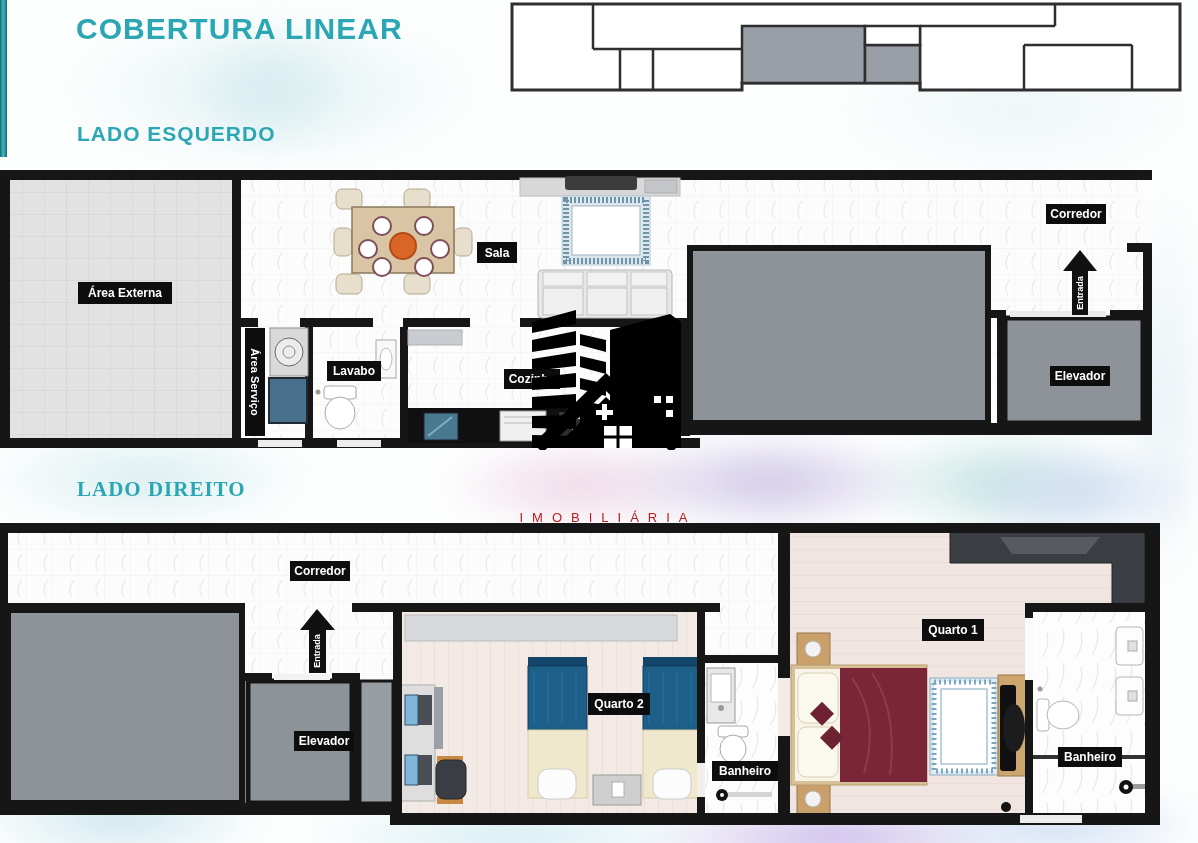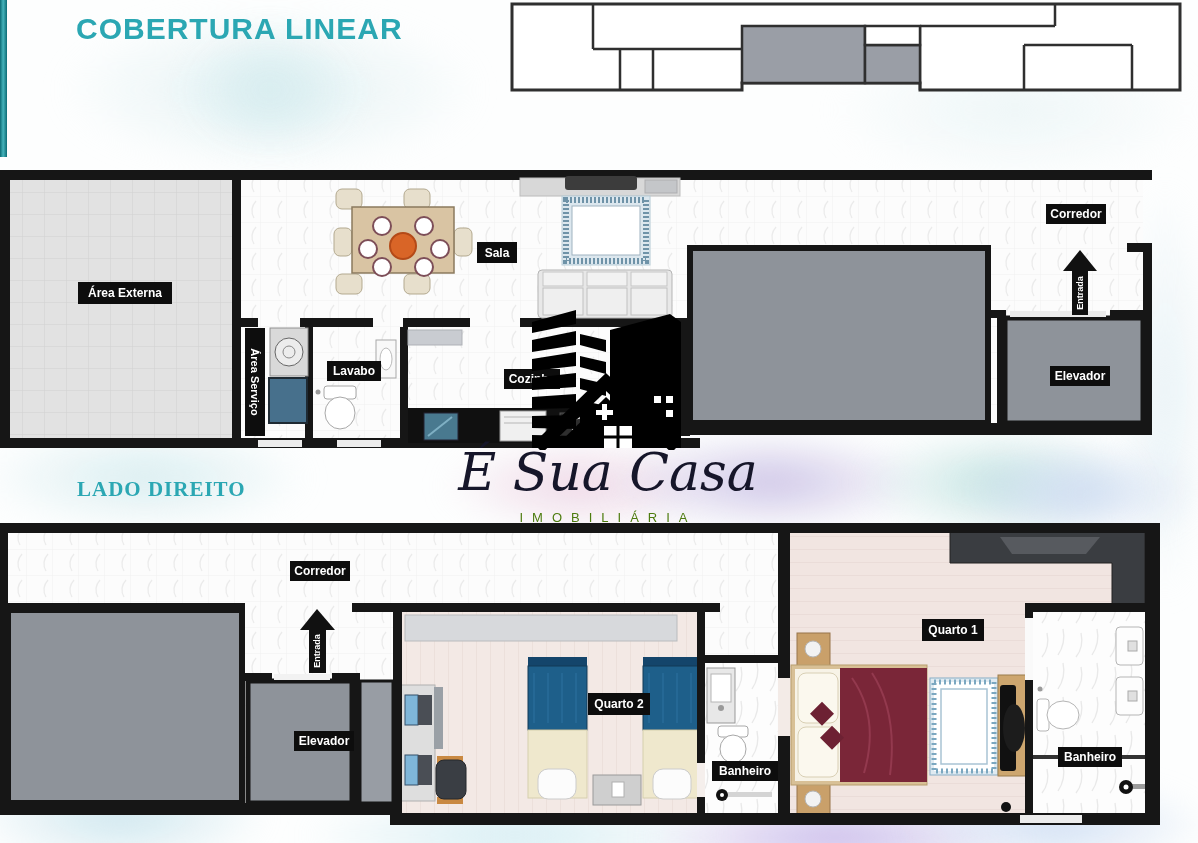--- a/index.html
+++ b/index.html
@@ -13,21 +13,21 @@
   .section-title{position:absolute;left:77px;font-size:21px;font-weight:bold;
                  color:#2ba7b3;letter-spacing:1px;z-index:2;}
   #section-left{top:122px;}
   #section-right{top:477px;font-family:Liberation Serif, serif;}
   svg{position:absolute;z-index:1;}
   svg text{font-family:"Liberation Sans",sans-serif;font-weight:bold;fill:#fff;}
   .logo{position:absolute;left:428px;top:300px;width:360px;height:235px;z-index:2;text-align:center;}
   .logo-script{position:absolute;left:0;top:142px;width:360px;font-family:"DejaVu Serif",serif;
                font-style:italic;font-size:52px;color:#16162a;white-space:nowrap;}
   .logo-sub{position:absolute;left:0;top:210px;width:360px;font-size:13px;letter-spacing:9px;
-            color:#4d7c0f;font-family:"Liberation Sans",sans-serif;}
+            color:#b91c1c;font-family:"Liberation Sans",sans-serif;}
 </style>
 </head>
 <body>
 
 <div class="stage">
 
   <div class="blob" style="left:60px;top:10px;width:420px;height:160px;background:radial-gradient(closest-side,#e2f1f3,transparent);"></div>
   <div class="blob" style="left:180px;top:25px;width:180px;height:130px;background:radial-gradient(closest-side,#d5ecef,transparent);opacity:.9;"></div>
   <div class="blob" style="left:830px;top:40px;width:370px;height:140px;background:radial-gradient(closest-side,#edf6f7,transparent);"></div>
   <div class="blob" style="left:1120px;top:180px;width:90px;height:420px;background:radial-gradient(closest-side,#e8f2f6,transparent);"></div>
@@ -37,20 +37,21 @@
   <div class="blob" style="left:860px;top:428px;width:280px;height:110px;background:radial-gradient(closest-side,#c3e3e1,transparent);"></div>
   <div class="blob" style="left:960px;top:445px;width:240px;height:95px;background:radial-gradient(closest-side,#cfdcf2,transparent);"></div>
   <div class="blob" style="left:-30px;top:760px;width:300px;height:110px;background:radial-gradient(closest-side,#cde6ee,transparent);"></div>
   <div class="blob" style="left:300px;top:795px;width:430px;height:80px;background:radial-gradient(closest-side,#d3ecf2,transparent);"></div>
   <div class="blob" style="left:640px;top:800px;width:390px;height:75px;background:radial-gradient(closest-side,#c5b5e8,transparent);"></div>
   <div class="blob" style="left:900px;top:780px;width:310px;height:90px;background:radial-gradient(closest-side,#cfdef3,transparent);"></div>
 
   <div class="teal-bar"></div>
 
   <div class="page-title">COBERTURA LINEAR</div>
+  <div id="section-left" class="section-title">LADO ESQUERDO</div>
   <div id="section-right" class="section-title">LADO DIREITO</div>
 
   <svg style="left:0;top:0;" width="1198" height="100" viewBox="0 0 1198 100">
     <path d="M512,4 H1180 V90 H920 V83 H742 V90 H512 Z" fill="#ffffff" stroke="#2f2f2f" stroke-width="3"></path>
     <g stroke="#2f2f2f" stroke-width="2.5" fill="none">
       <path d="M593,4 V49 M593,49 H742 M620,49 V90 M653,49 V90"></path>
       <path d="M920,26 V90 M920,26 H1055 M1055,4 V26 M1024,45 V90 M1024,45 H1132 M1132,45 V90"></path>
     </g>
     <rect x="742" y="26" width="123" height="57" fill="#9a9ea6" stroke="#2f2f2f" stroke-width="2.5"></rect>
     <rect x="865" y="45" width="55" height="38" fill="#9a9ea6" stroke="#2f2f2f" stroke-width="2.5"></rect>
@@ -390,17 +391,16 @@
       <polygon points="36,148 88,97 142,148" fill="#000"></polygon>
       <g fill="#ffffff">
         <rect x="84" y="104" width="5" height="16"></rect>
         <rect x="78" y="110" width="17" height="5"></rect>
         <rect x="86" y="126" width="28" height="22"></rect>
       </g>
       <g stroke="#000" stroke-width="3">
         <path d="M86,137 H114 M100,126 V148"></path>
       </g>
     </svg>
-    <div class="logo-script">É Sua Casa</div>
     <div class="logo-sub">IMOBILIÁRIA</div>
   </div>
 
 </div>
 
 </body></html>

